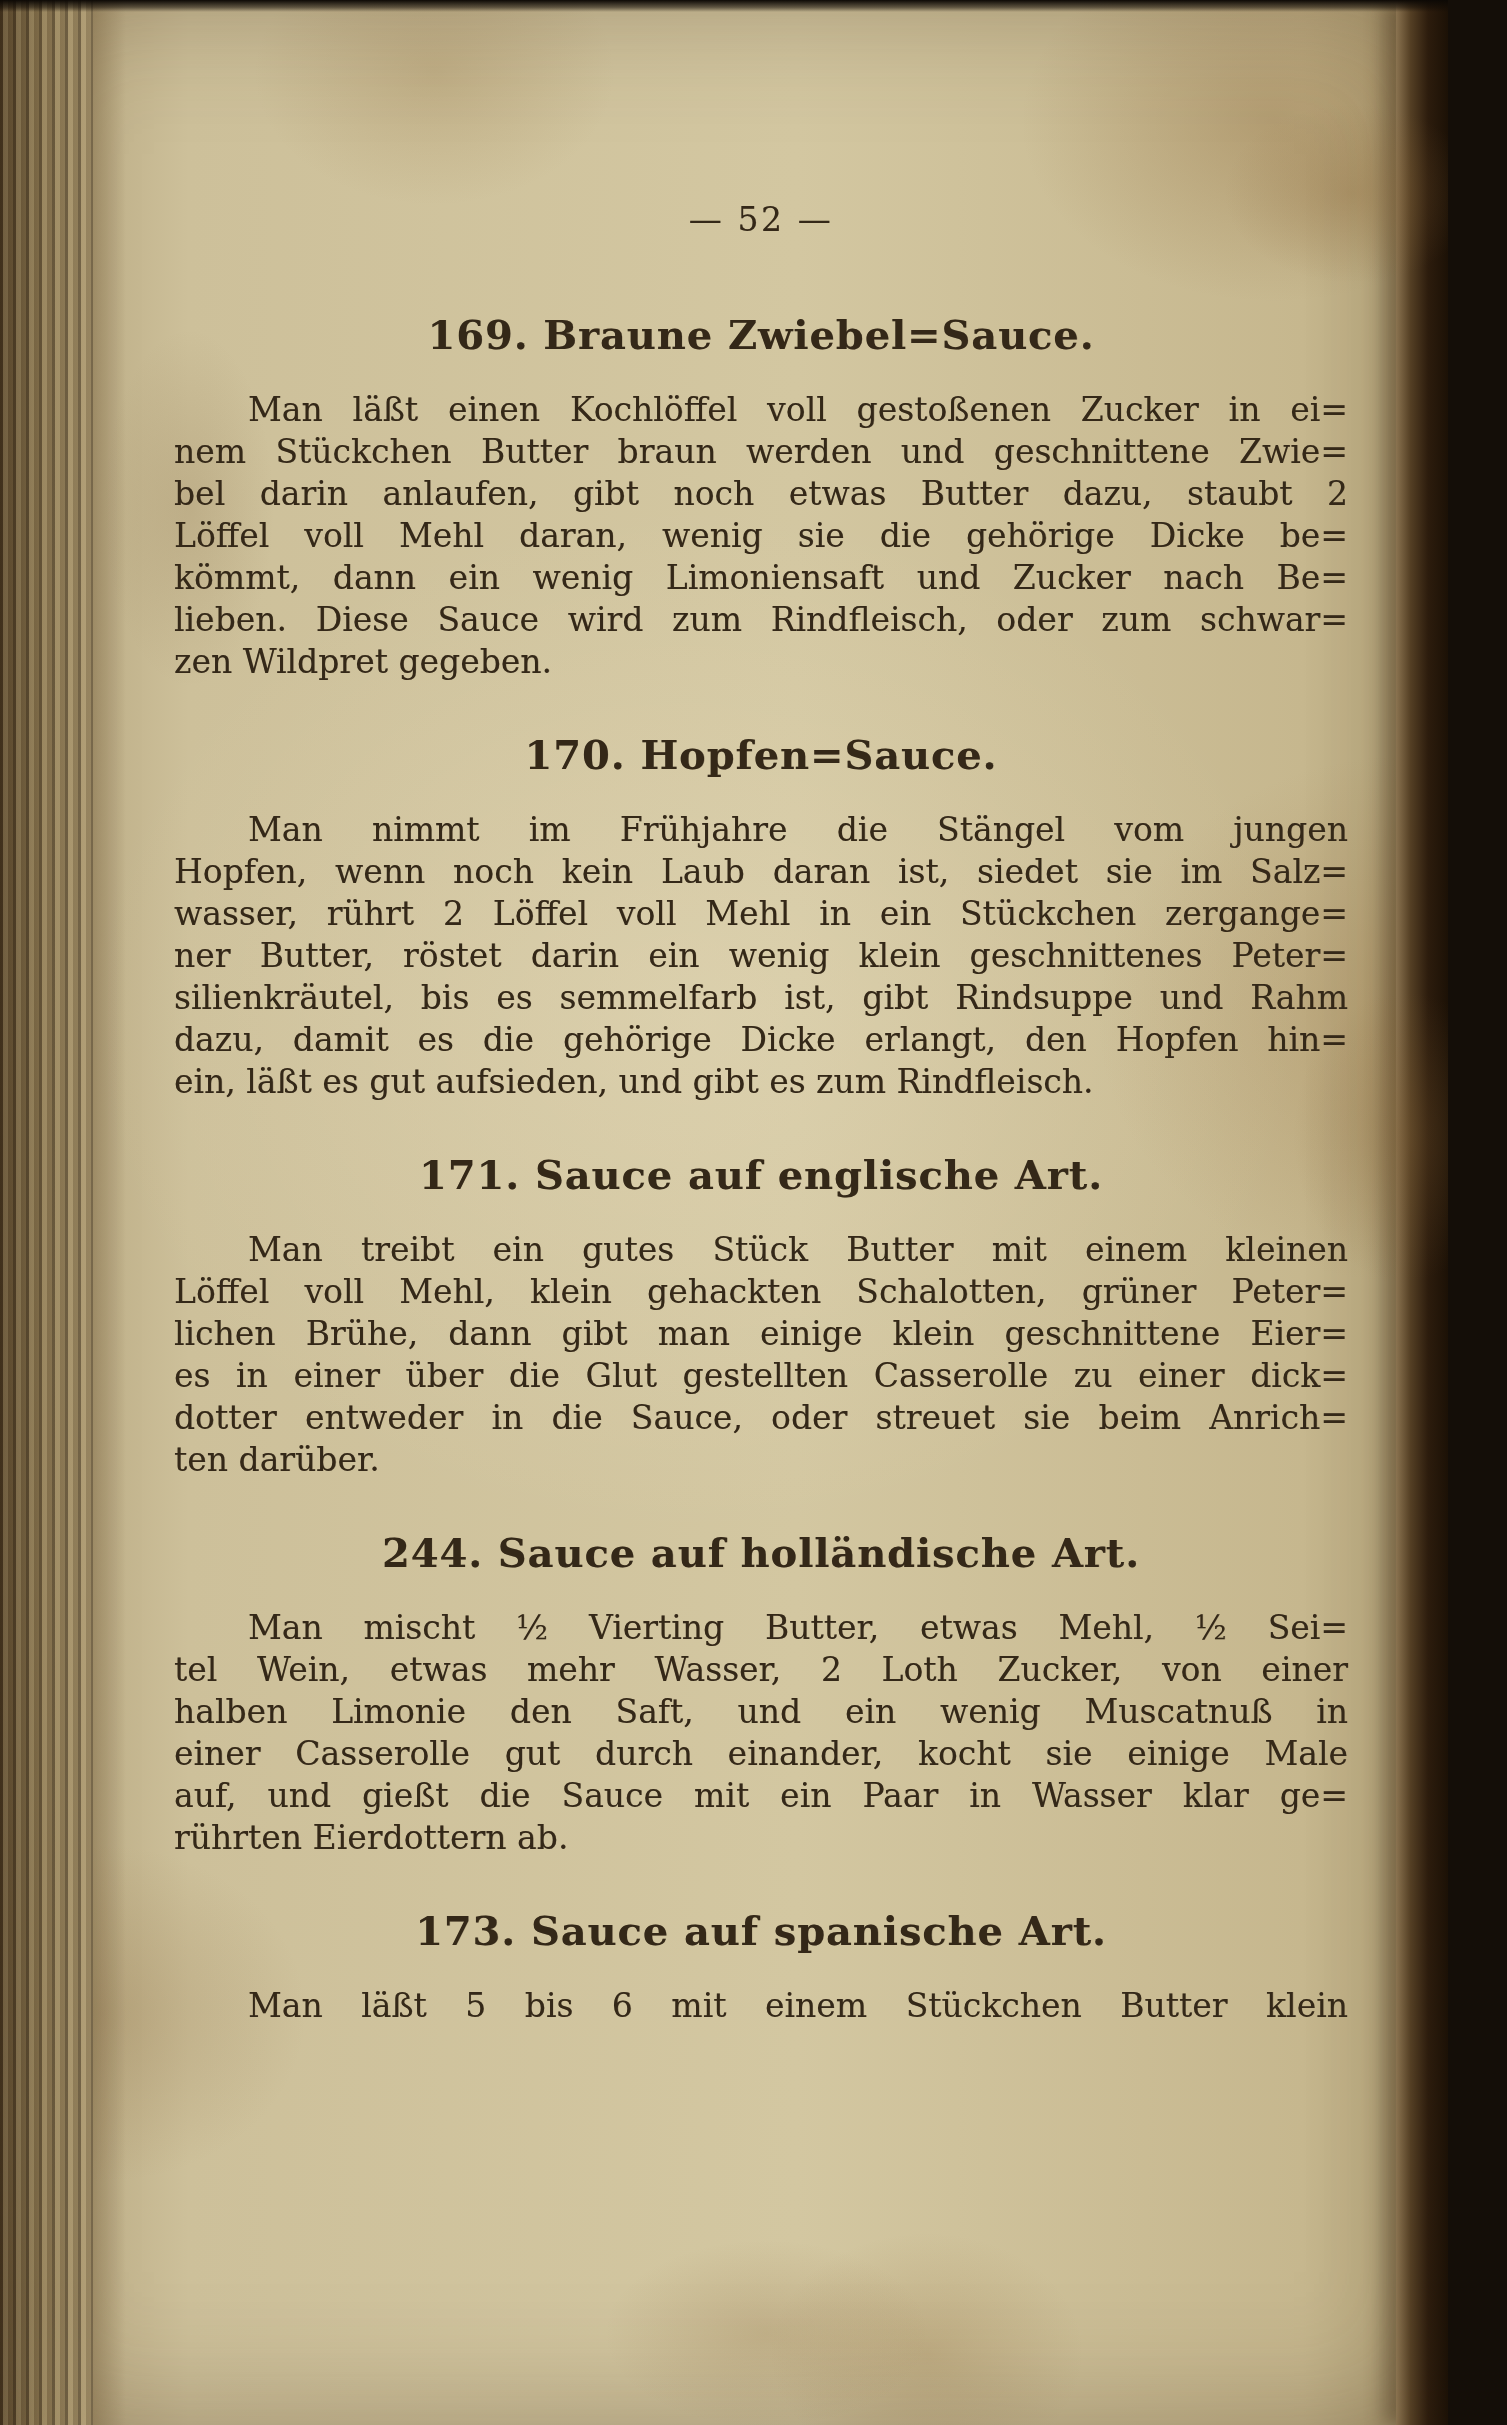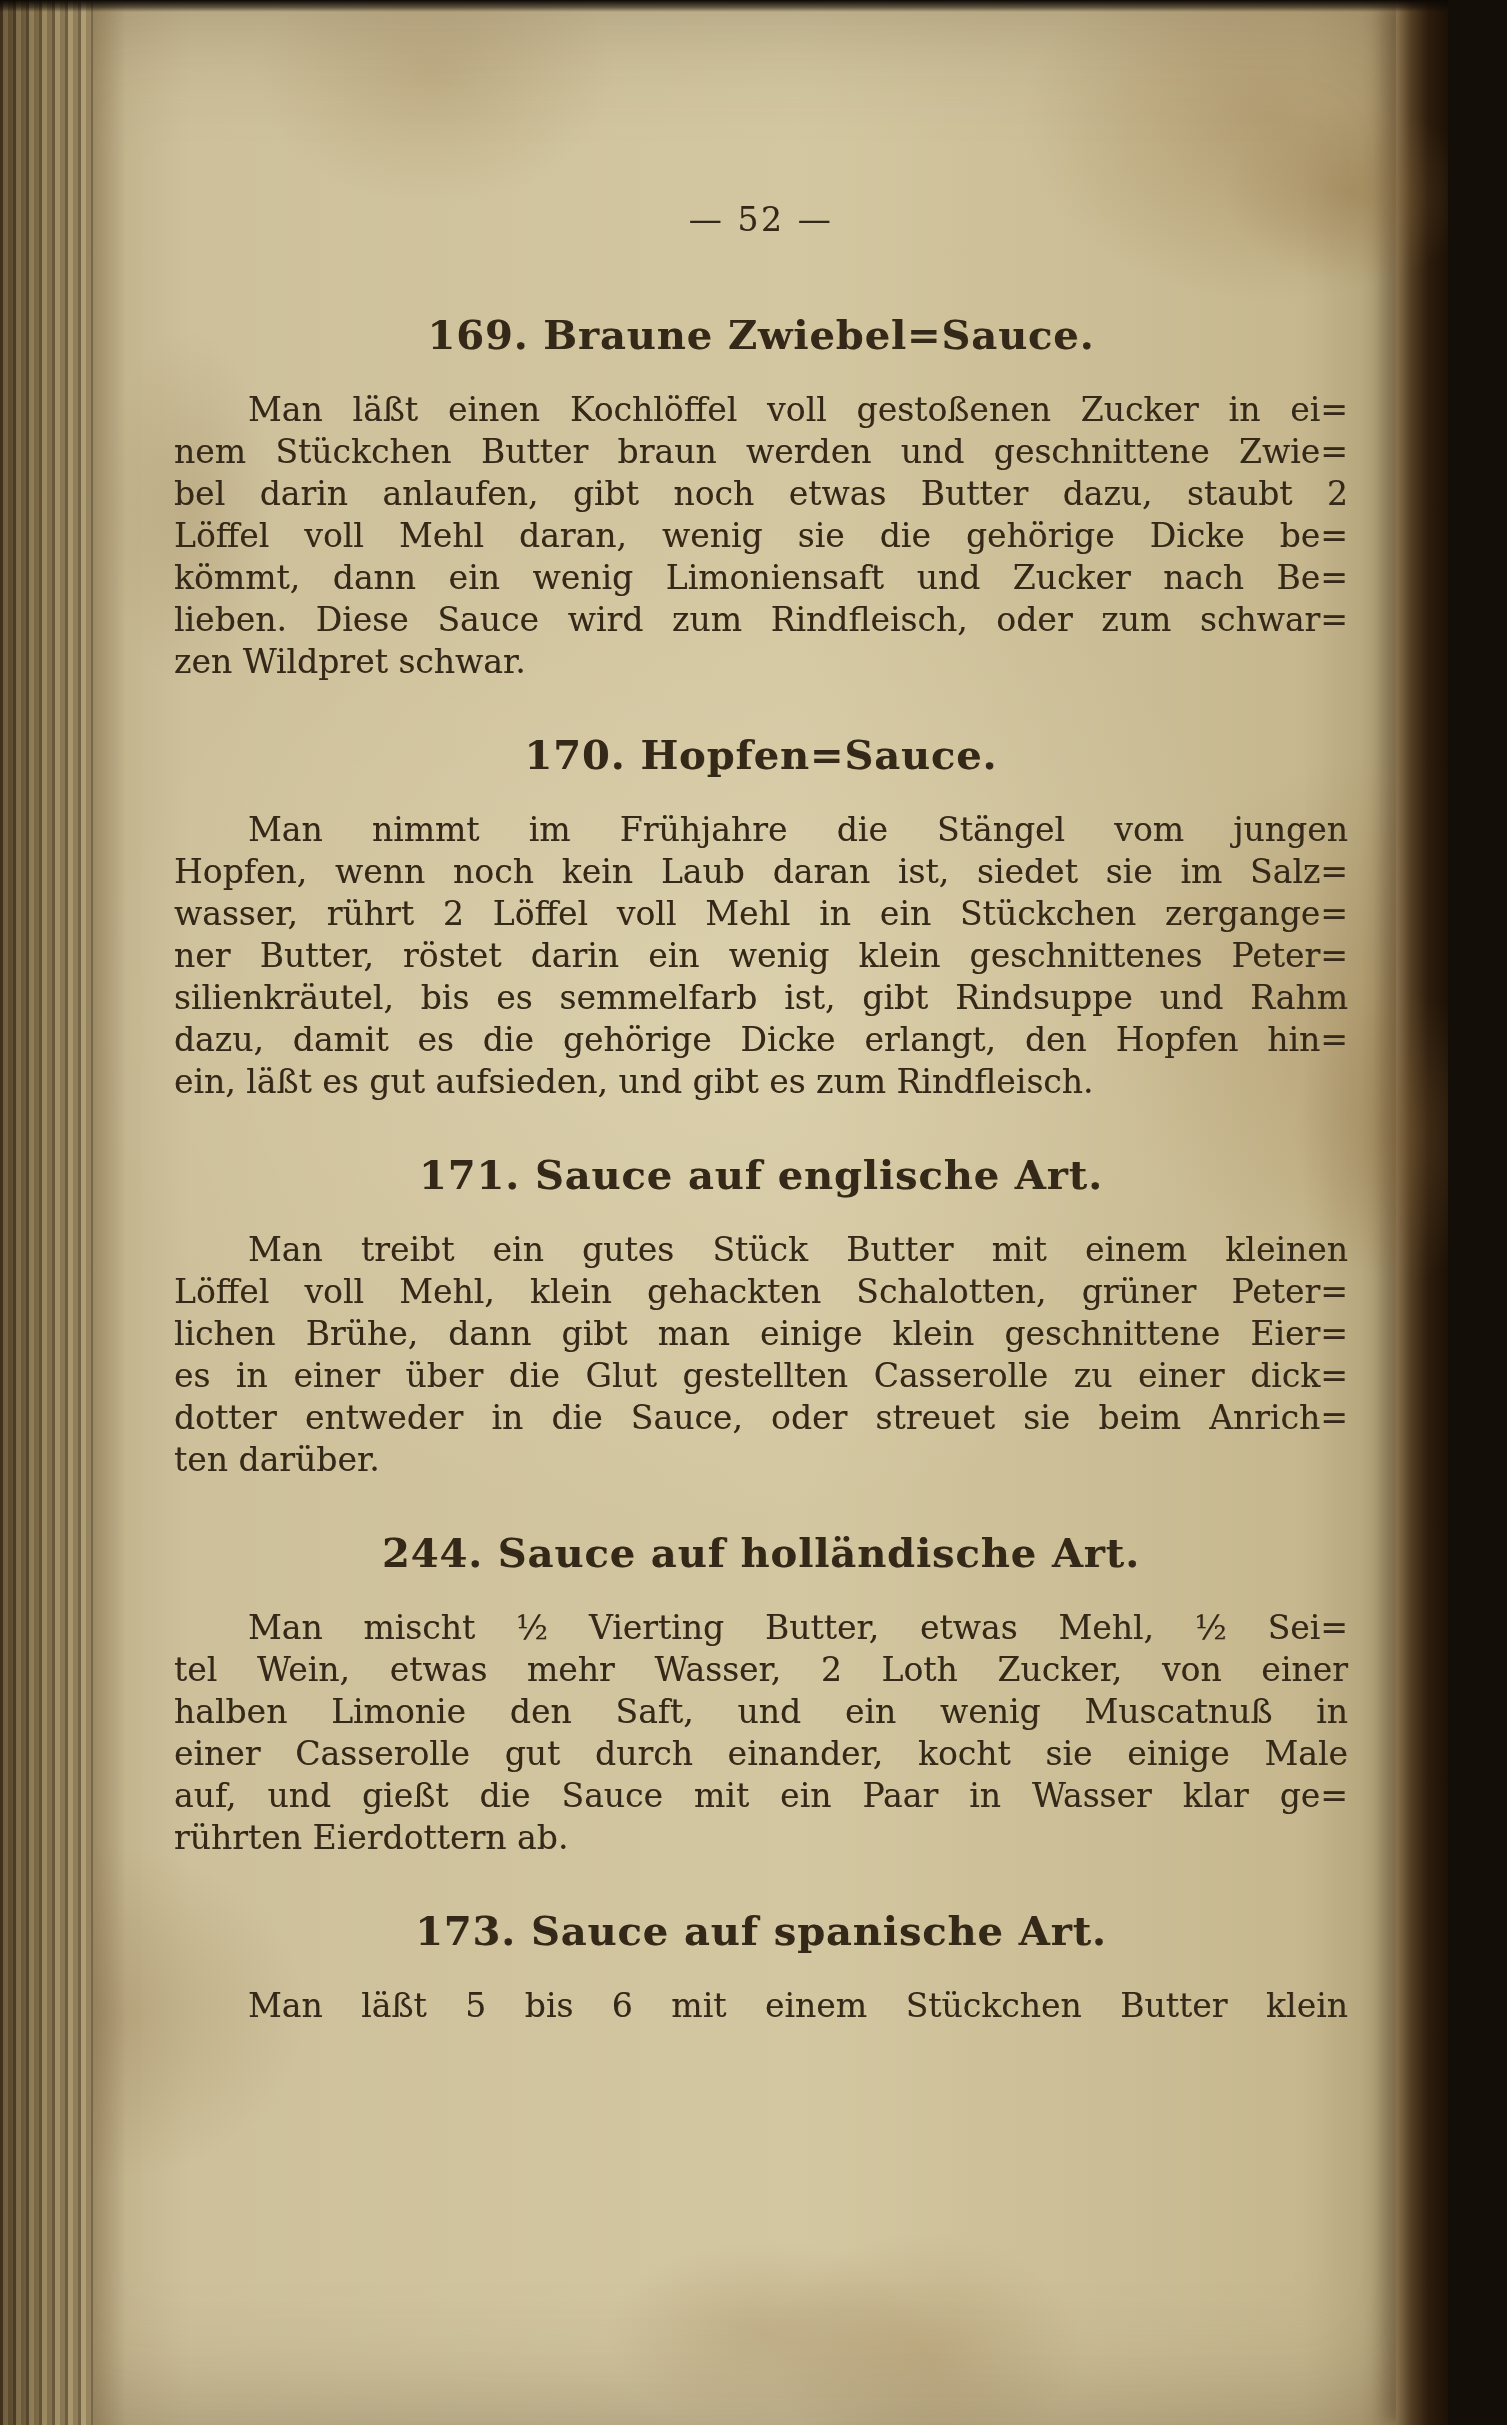--- a/index.html
+++ b/index.html
@@ -97,21 +97,21 @@
     <div class="page-number">— 52 —</div>
     <div id="sections">
         <div class="section-heading">169. Braune Zwiebel=Sauce.</div>
         <div class="para">
           <div class="line first">Man läßt einen Kochlöffel voll gestoßenen Zucker in ei=</div>
           <div class="line">nem Stückchen Butter braun werden und geschnittene Zwie=</div>
           <div class="line">bel darin anlaufen, gibt noch etwas Butter dazu, staubt 2</div>
           <div class="line">Löffel voll Mehl daran, wenig sie die gehörige Dicke be=</div>
           <div class="line">kömmt, dann ein wenig Limoniensaft und Zucker nach Be=</div>
           <div class="line">lieben. Diese Sauce wird zum Rindfleisch, oder zum schwar=</div>
-          <div class="line last">zen Wildpret schwar.</div>
+          <div class="line last">zen Wildpret gegeben.</div>
         </div>
         <div class="section-heading">170. Hopfen=Sauce.</div>
         <div class="para">
           <div class="line first">Man nimmt im Frühjahre die Stängel vom jungen</div>
           <div class="line">Hopfen, wenn noch kein Laub daran ist, siedet sie im Salz=</div>
           <div class="line">wasser, rührt 2 Löffel voll Mehl in ein Stückchen zergange=</div>
           <div class="line">ner Butter, röstet darin ein wenig klein geschnittenes Peter=</div>
           <div class="line">silienkräutel, bis es semmelfarb ist, gibt Rindsuppe und Rahm</div>
           <div class="line">dazu, damit es die gehörige Dicke erlangt, den Hopfen hin=</div>
           <div class="line last">ein, läßt es gut aufsieden, und gibt es zum Rindfleisch.</div>

